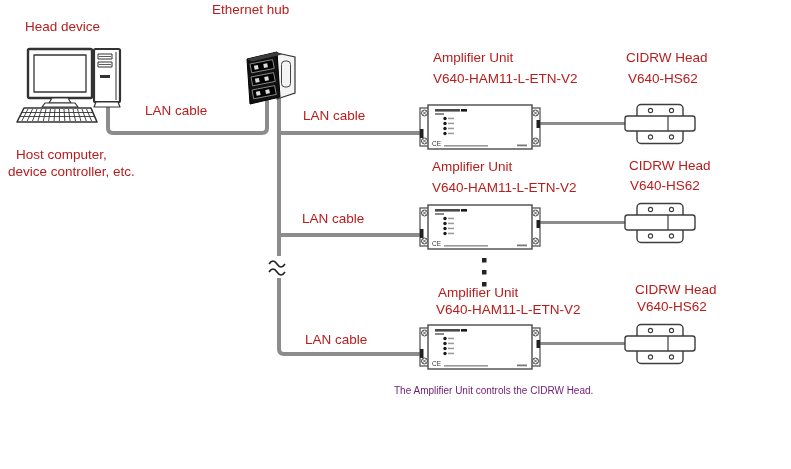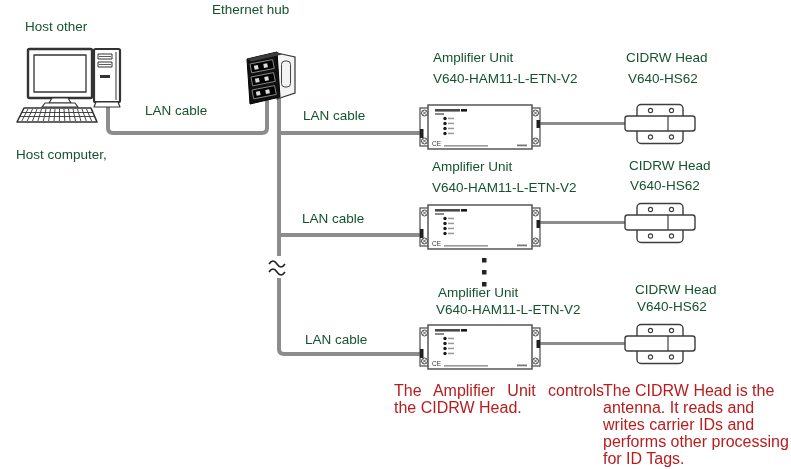--- a/index.html
+++ b/index.html
@@ -2,24 +2,24 @@
 <html><head>
 <meta charset="utf-8">
 <style>
   html,body{margin:0;padding:0;background:#fff;}
   #stage{
     position:relative;width:791px;height:469px;background:#fff;overflow:hidden;
     font-family:"Liberation Sans", sans-serif;color:#1c1c1c;
   }
   #art{position:absolute;left:0;top:0;}
   .lbl{
-    position:absolute;font-size:13.5px;line-height:1.05;white-space:nowrap;color:#14532d;
+    position:absolute;font-size:13.5px;line-height:1.05;white-space:nowrap;color:#b91c1c;
   }
   .cap{
-    position:absolute;font-size:16px;line-height:17px;white-space:normal;color:#b91c1c;
+    position:absolute;font-size:10px;line-height:17px;white-space:normal;color:#701a75;
   }
   .cap.justify{text-align:justify;}
   svg text{font-family:"Liberation Sans", sans-serif;}
 </style>
 </head>
 <body>
 
 <div id="stage">
 
   <svg id="art" width="791" height="469" viewBox="0 0 791 469">
@@ -135,39 +135,39 @@
       <path d="M269,272 q4,-6 8,0 t8,0" stroke="#222" stroke-width="1.6" fill="none"></path>
     </g>
 
     <g fill="#222">
       <rect x="482" y="258" width="4.5" height="4.5"></rect>
       <rect x="482" y="270" width="4.5" height="4.5"></rect>
       <rect x="482" y="282" width="4.5" height="4.5"></rect>
     </g>
   </svg>
 
-  <div class="lbl" style="left:25px;top:20px;">Host other</div>
+  <div class="lbl" style="left:25px;top:20px;">Head device</div>
   <div class="lbl" style="left:212px;top:3px;">Ethernet hub</div>
   <div class="lbl" style="left:145px;top:104px;">LAN cable</div>
   <div class="lbl" style="left:16px;top:148px;">Host computer,</div>
+  <div class="lbl" style="left:8px;top:165px;">device controller, etc.</div>
 
   <div class="lbl" style="left:303px;top:109px;">LAN cable</div>
   <div class="lbl" style="left:433px;top:51px;">Amplifier Unit</div>
   <div class="lbl" style="left:433px;top:72px;">V640-HAM11-L-ETN-V2</div>
   <div class="lbl" style="left:626px;top:51px;">CIDRW Head</div>
   <div class="lbl" style="left:628px;top:72px;">V640-HS62</div>
 
   <div class="lbl" style="left:302px;top:212px;">LAN cable</div>
   <div class="lbl" style="left:432px;top:160px;">Amplifier Unit</div>
   <div class="lbl" style="left:432px;top:181px;">V640-HAM11-L-ETN-V2</div>
   <div class="lbl" style="left:629px;top:159px;">CIDRW Head</div>
   <div class="lbl" style="left:630px;top:179px;">V640-HS62</div>
 
   <div class="lbl" style="left:305px;top:333px;">LAN cable</div>
   <div class="lbl" style="left:438px;top:286px;">Amplifier Unit</div>
   <div class="lbl" style="left:436px;top:303px;">V640-HAM11-L-ETN-V2</div>
   <div class="lbl" style="left:635px;top:283px;">CIDRW Head</div>
   <div class="lbl" style="left:637px;top:300px;">V640-HS62</div>
 
   <div class="cap justify" style="left:394px;top:382px;width:210px;">The Amplifier Unit controls the CIDRW Head.</div>
-  <div class="cap" style="left:603px;top:382px;width:186px;">The CIDRW Head is the antenna. It reads and writes carrier IDs and performs other processing for ID Tags.</div>
 
 </div>
 
 </body></html>

